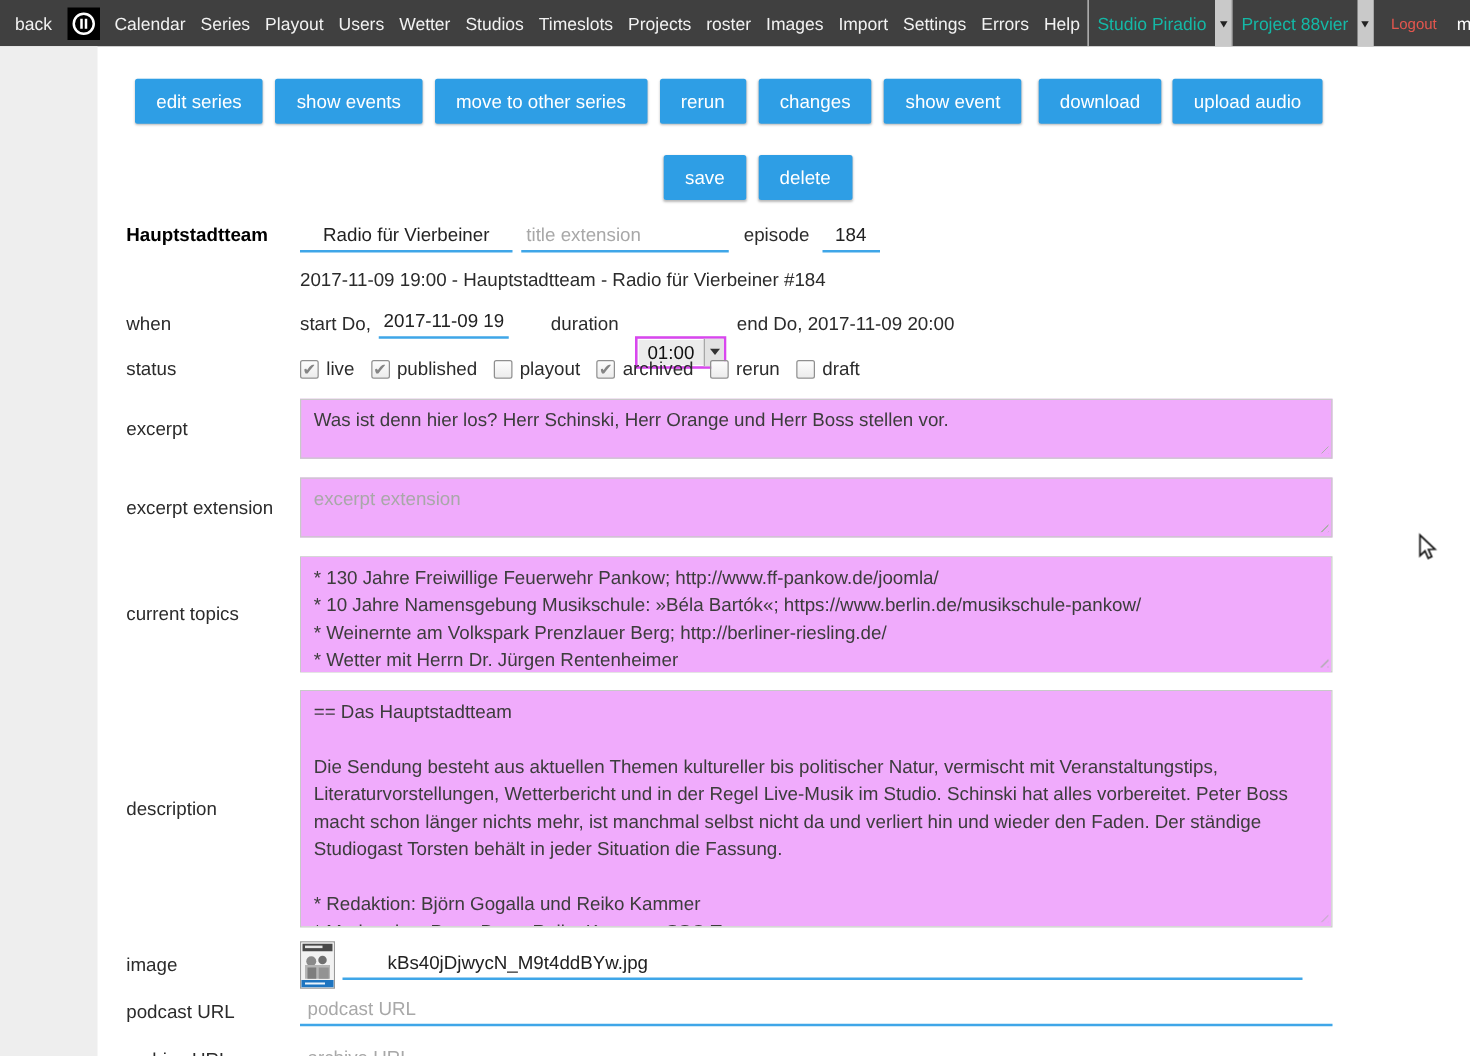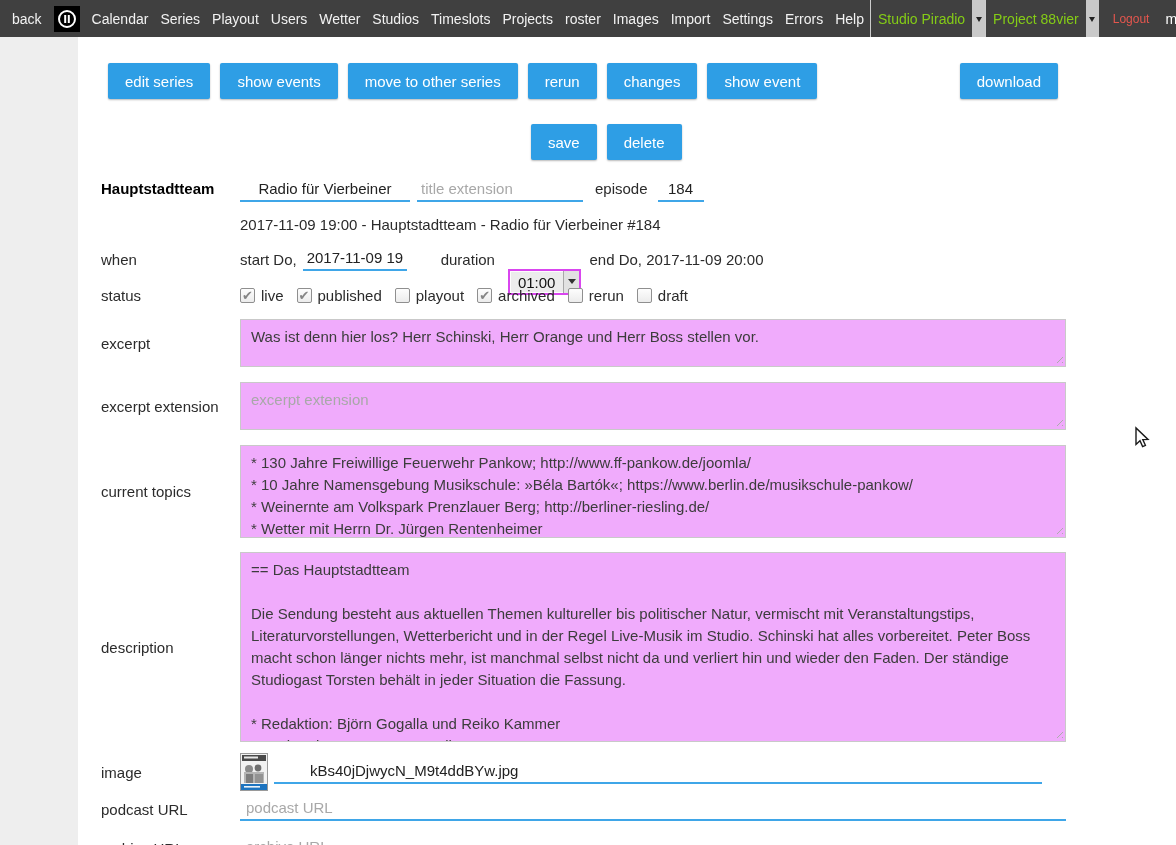--- a/index.html
+++ b/index.html
@@ -10,21 +10,21 @@
   
   .navbar { position:absolute; top:0; left:0; width:1176px; height:37px;
             background:#404040; display:flex; align-items:center; white-space:nowrap; }
   .nav-item { color:#f2f2f2; font-size:14px; padding:0 6px; cursor:pointer; }
   .nav-item.back { padding-left:12px; }
   .nav-logo { width:26px; height:26px; background:#000; margin:0 6px; display:flex;
               align-items:center; justify-content:center; flex-shrink:0; }
   .nav-right { margin-left:auto; display:flex; align-items:center; height:37px; flex-shrink:0; }
   .nav-select { height:37px; display:flex; align-items:center; border-left:1px solid #cccccc;
                 cursor:pointer; }
-  .nav-select .txt { color:#84cc16; font-size:14px; padding:0 7px; }
+  .nav-select .txt { color:#14b8a6; font-size:14px; padding:0 7px; }
   .arrowbox { width:13px; height:37px; background:#c9c9c9; display:flex; align-items:center;
               justify-content:center; }
   .tri { width:0; height:0; border:3.5px solid transparent; border-top:5px solid #222;
          margin-top:4px; }
   .logout { color:#e4564e; font-size:12px; padding:0 10px 0 14px; }
   .user { color:#ffffff; font-size:14px; padding-right:12px; }
 
   
   .gutter { position:absolute; left:0; top:37px; width:78px; height:808px; background:#eeeeee; }
   .content { position:absolute; left:78px; top:37px; width:1098px; padding-left:23px; }
@@ -129,20 +129,21 @@
 
     <div class="toolbar1">
       <button class="btn">edit series</button>
       <button class="btn">show events</button>
       <button class="btn">move to other series</button>
       <button class="btn">rerun</button>
       <button class="btn">changes</button>
       <button class="btn">show event</button>
       <div class="right-group">
         <button class="btn">download</button>
+        <button class="btn">upload audio</button>
       </div>
     </div>
 
     <div class="toolbar2">
       <button class="btn">save</button>
       <button class="btn">delete</button>
     </div>
 
     <div class="form-row" style="margin-top:18px;">
       <span class="flabel bold">Hauptstadtteam</span>

